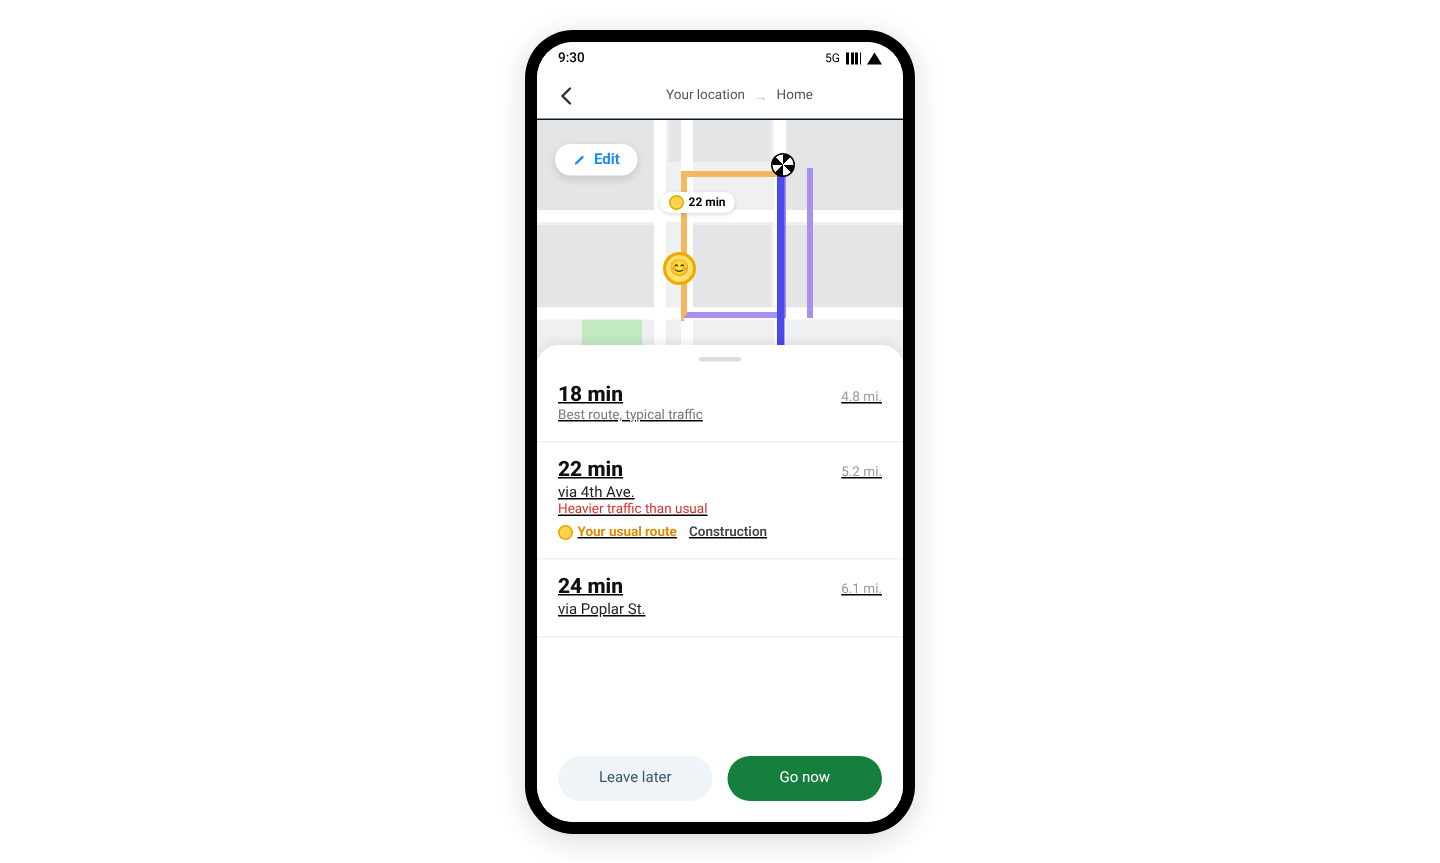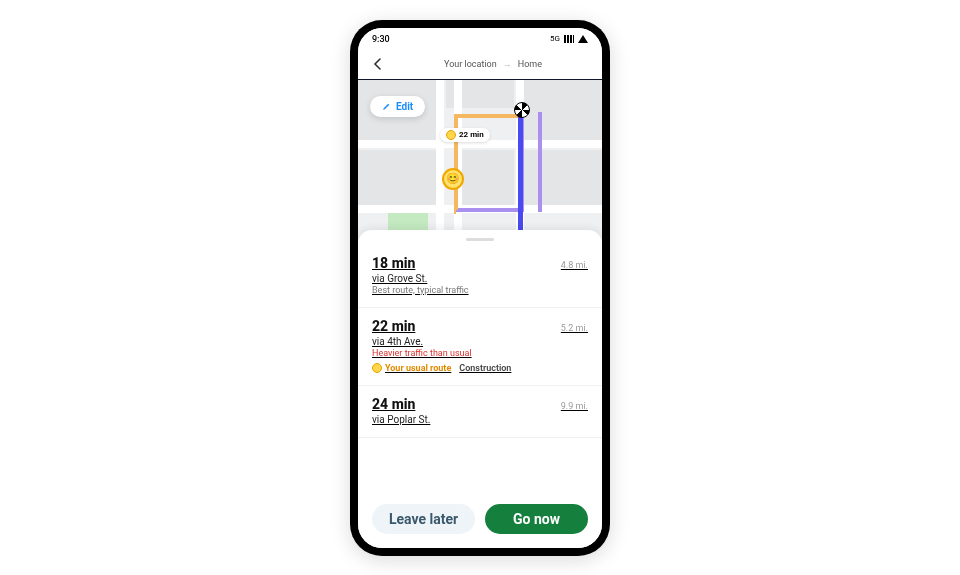--- a/index.html
+++ b/index.html
@@ -154,21 +154,21 @@
     .badge-usual { color:#e08a00; font-weight:700; display:flex;align-items:center;gap:3px;}
     .badge-usual .mini-icon{ width:10px;height:10px;border-radius:50%;background:#ffd54a;border:1px solid #e6a400;display:inline-block;}
     .badge-plain { color:#444; font-weight:600;}
 
     .btn-row {
       display:flex; gap:10px; padding:10px 14px 14px;
     }
     .btn {
       flex:1; height:30px; border-radius:18px;
       display:flex;align-items:center;justify-content:center;
-      font-size:14px;font-weight:700;
+      font-size:10px;font-weight:400;
       cursor:pointer;
       border:none;
     }
     .btn-secondary { background:#eef4f8; color:#3a596c; }
     .btn-primary { background:#15803d; color:#fff; }
 
     .home-indicator {
       position:absolute; bottom:3px; left:50%; transform:translateX(-50%);
       width:70px;height:3px;background:#000;border-radius:2px;
     }
@@ -246,21 +246,20 @@
     <div class="sheet">
       <div class="handle"></div>
 
       <div class="route-list">
 
         <div class="route-item">
           <div class="top-row">
             <span class="duration">18 min</span>
             <span class="distance">4.8 mi.</span>
           </div>
-          <div class="via">via Grove St.</div>
           <div class="sub">Best route, typical traffic</div>
         </div>
 
         <div class="route-item">
           <div class="top-row">
             <span class="duration">22 min</span>
             <span class="distance">5.2 mi.</span>
           </div>
           <div class="via">via 4th Ave.</div>
           <div class="warning">Heavier traffic than usual</div>
@@ -269,21 +268,21 @@
               <span class="mini-icon"></span>
               <span>Your usual route</span>
             </span>
             <span class="badge-plain">Construction</span>
           </div>
         </div>
 
         <div class="route-item">
           <div class="top-row">
             <span class="duration">24 min</span>
-            <span class="distance">9.9 mi.</span>
+            <span class="distance">6.1 mi.</span>
           </div>
           <div class="via">via Poplar St.</div>
         </div>
 
       </div>
 
       <div class="btn-row">
         <button class="btn btn-secondary">Leave later</button>
         <button class="btn btn-primary">Go now</button>
       </div>

